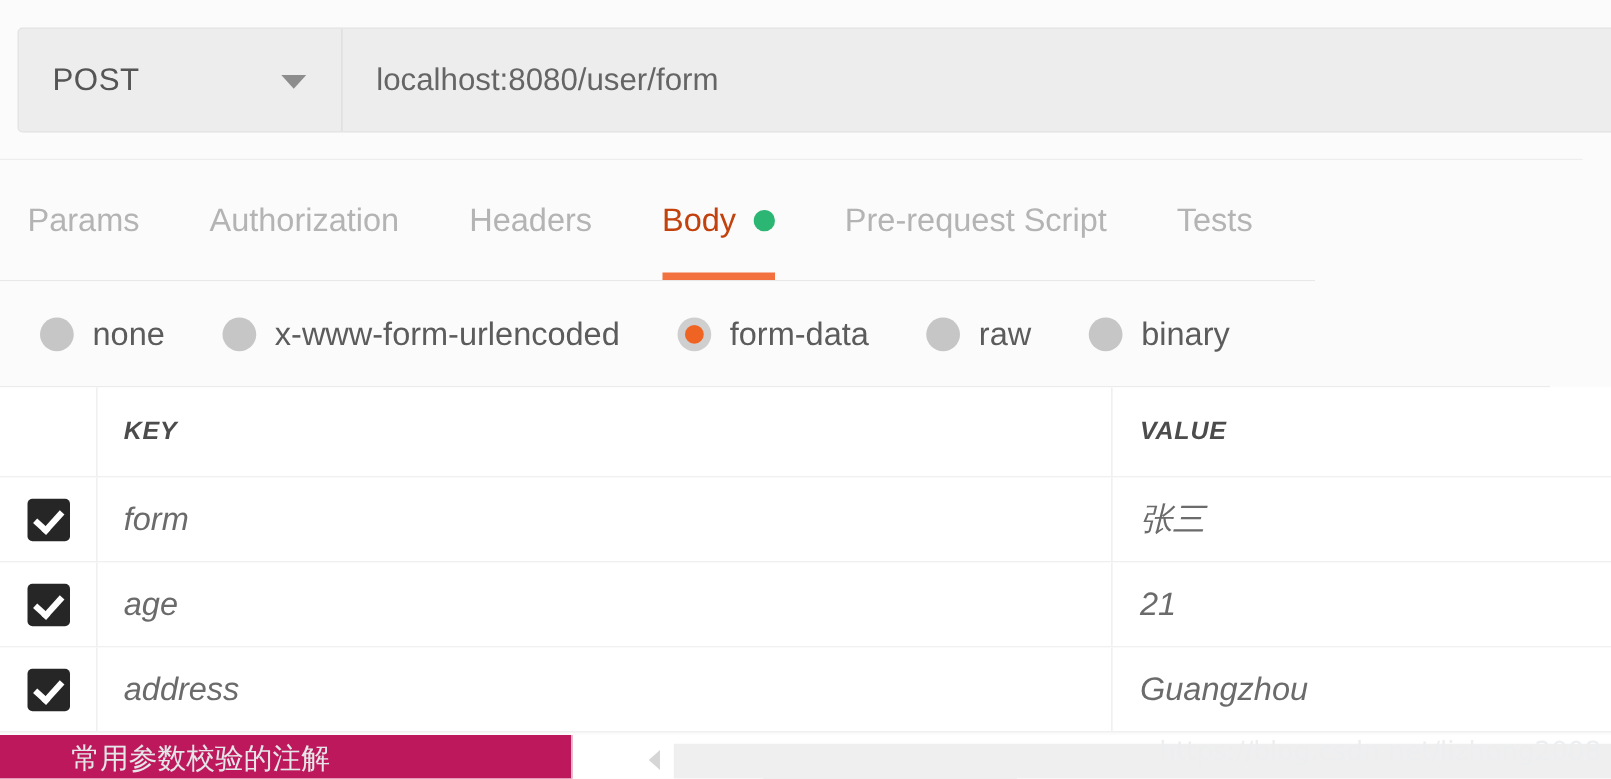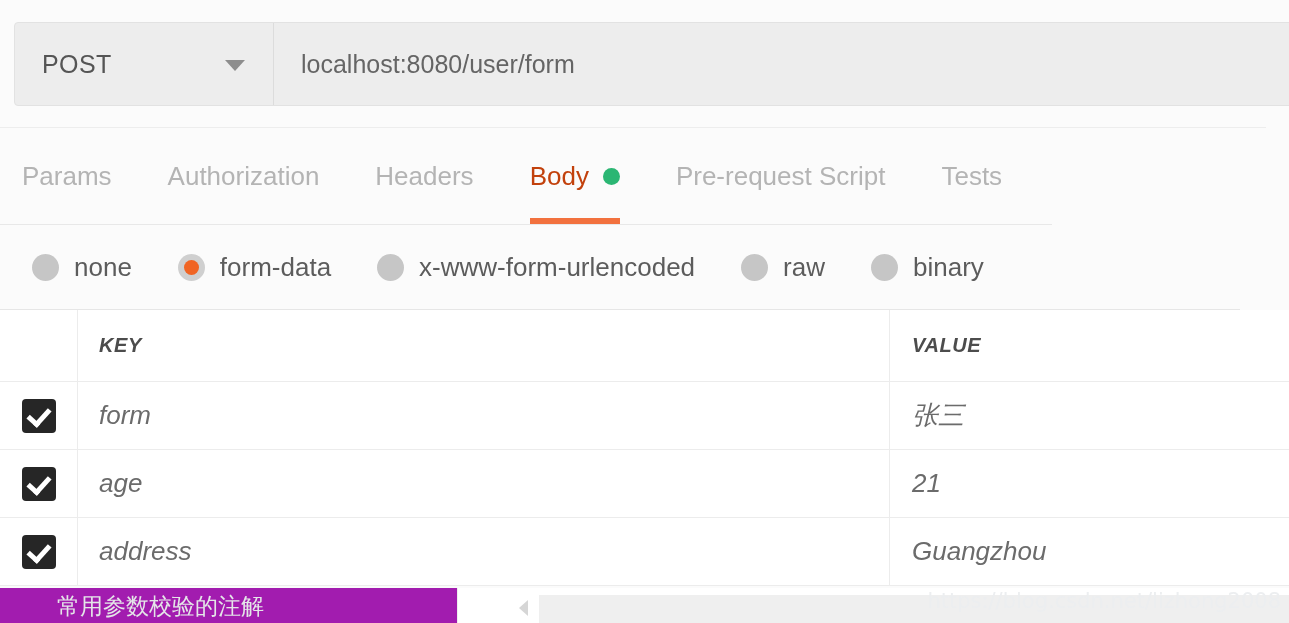--- a/index.html
+++ b/index.html
@@ -251,21 +251,21 @@
     position: absolute;
     left: 0; top: 588px;
     width: 1289px; height: 35px;
     background: #ffffff;
     overflow: hidden;
   }
   .bottom-left-panel {
     position: absolute;
     left: 0; top: 0;
     width: 458px; height: 35px;
-    background: #a21caf;
+    background: #be185d;
     border-right: 1px solid #eeeeee;
     box-sizing: border-box;
   }
   .ghost-text {
     position: absolute;
     left: 57px; top: 3px;
     font-size: 23px;
     color: #e4e6e8;
     font-family: "DejaVu Sans", sans-serif;
     white-space: nowrap;
@@ -347,28 +347,28 @@
   </div>
 
   <div class="bodytype-zone">
     <div class="radios">
 
       <div class="radio-opt">
         <span class="radio-circle"></span>
         <span class="radio-label">none</span>
       </div>
 
+      <div class="radio-opt">
+        <span class="radio-circle"></span>
+        <span class="radio-label">x-www-form-urlencoded</span>
+      </div>
+
       <div class="radio-opt checked">
         <span class="radio-circle"></span>
         <span class="radio-label">form-data</span>
-      </div>
-
-      <div class="radio-opt">
-        <span class="radio-circle"></span>
-        <span class="radio-label">x-www-form-urlencoded</span>
       </div>
 
       <div class="radio-opt">
         <span class="radio-circle"></span>
         <span class="radio-label">raw</span>
       </div>
 
       <div class="radio-opt">
         <span class="radio-circle"></span>
         <span class="radio-label">binary</span>

